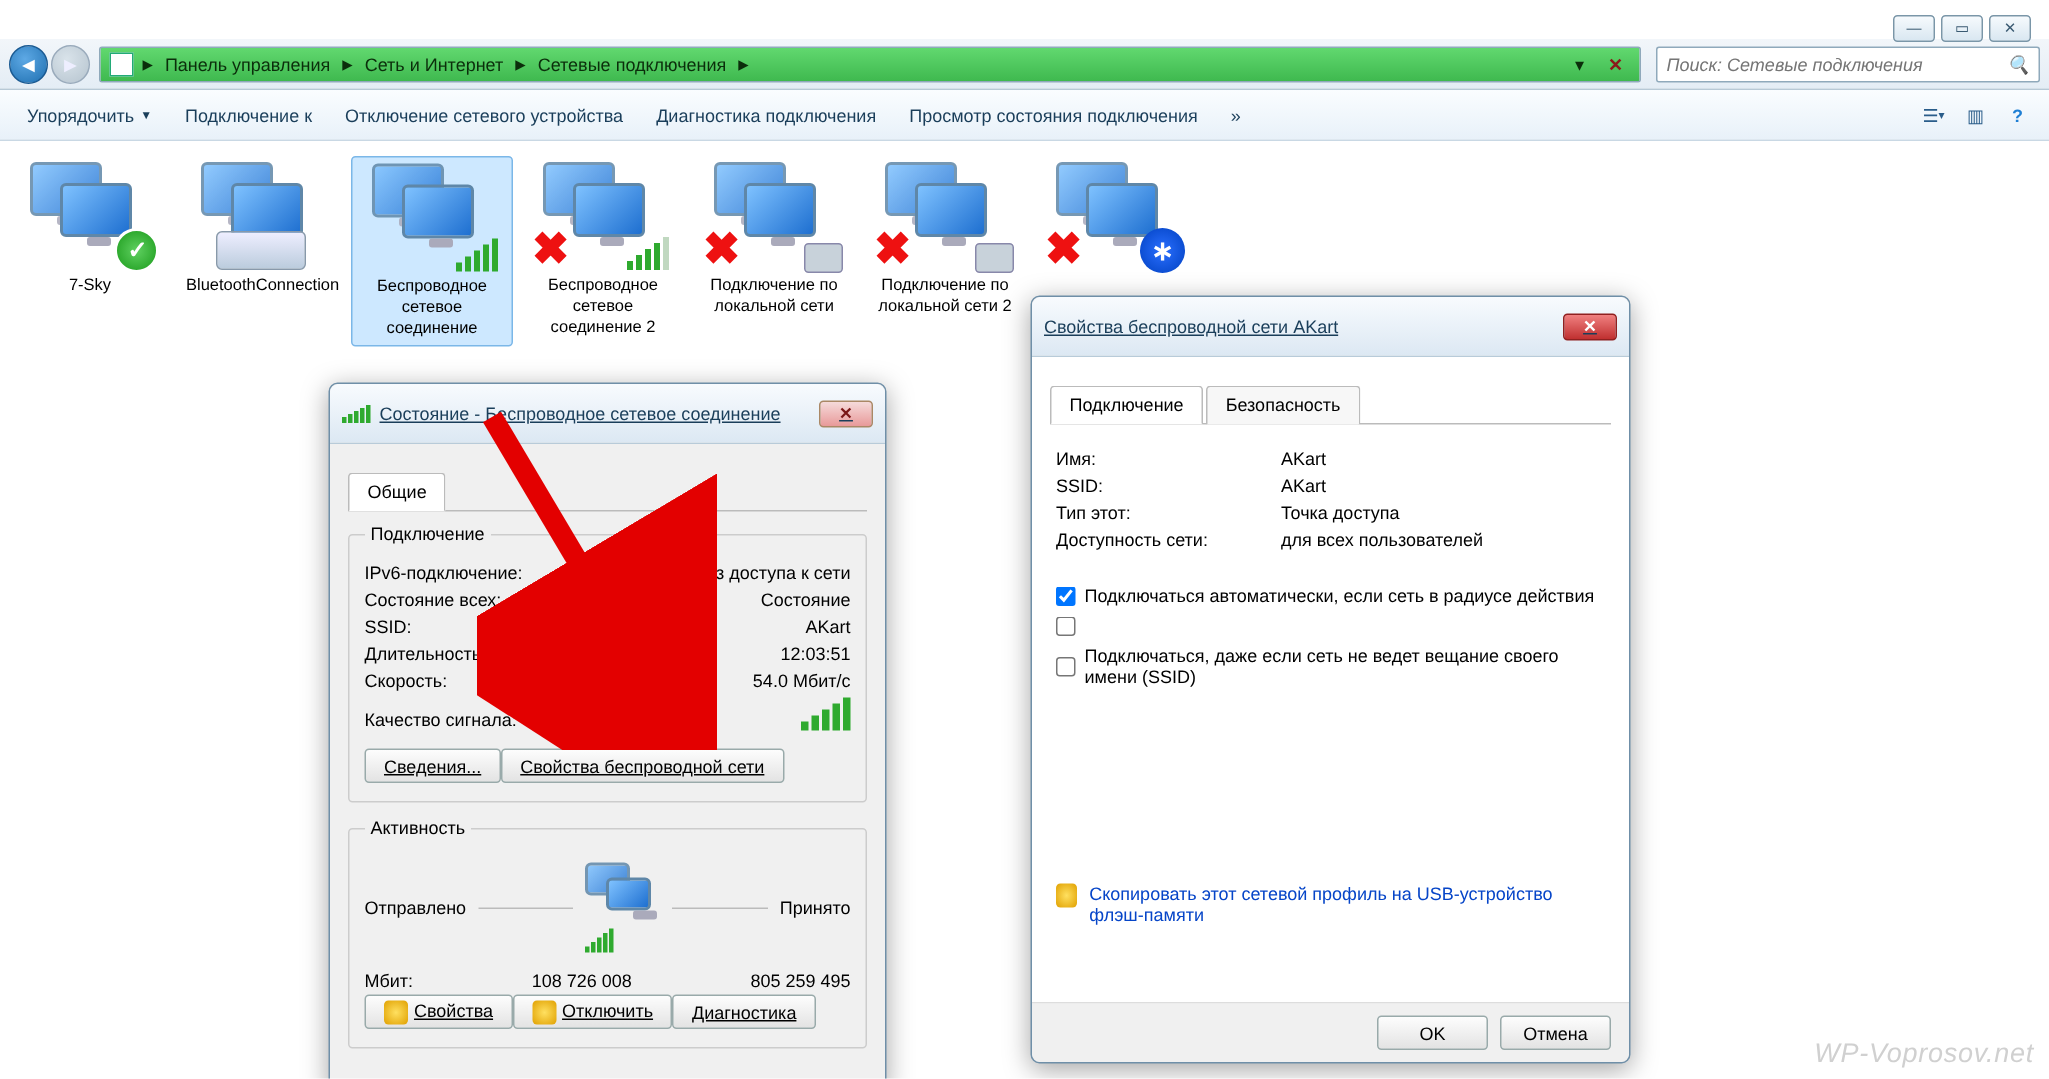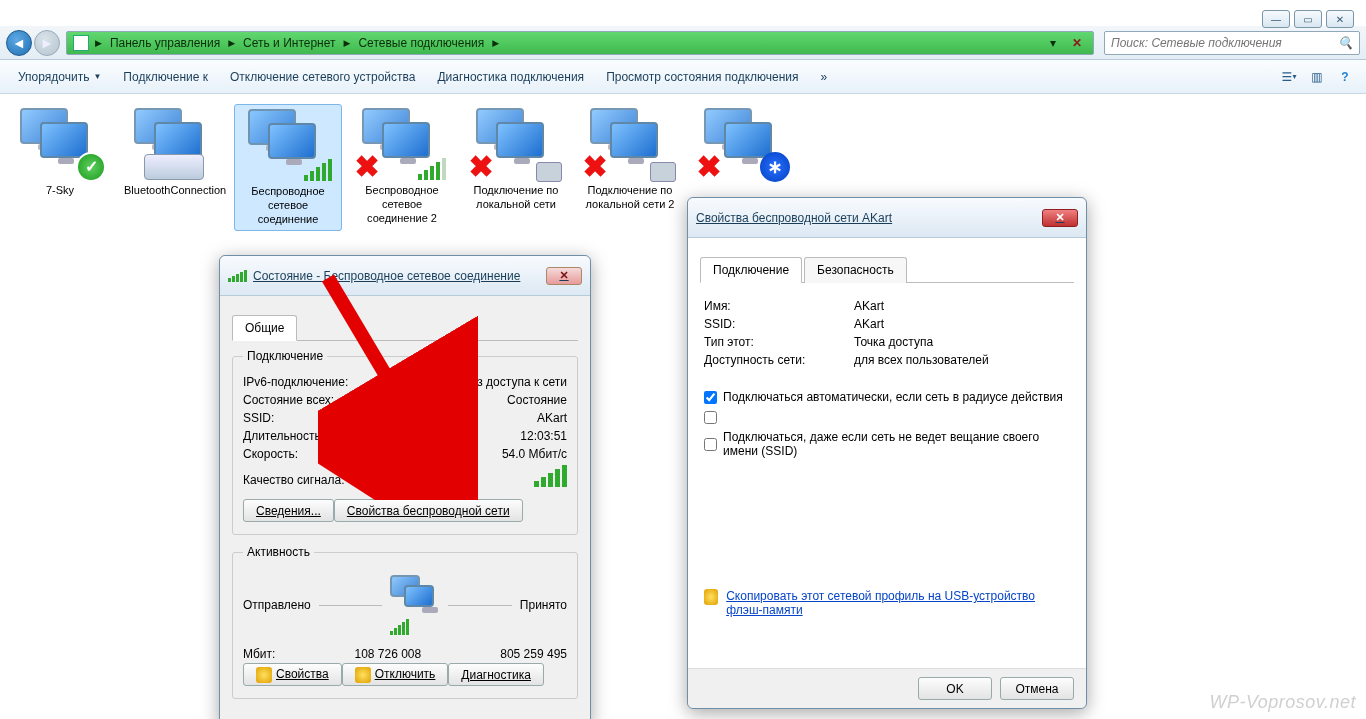--- a/index.html
+++ b/index.html
@@ -65,21 +65,21 @@
 fieldset { border:1px solid #ccc; border-radius:3px; padding:10px 10px 12px; margin-bottom:10px; }
 legend { padding:0 4px; color:#000; font-size:12px; }
 .kv { display:flex; justify-content:space-between; padding:2px 0; font-size:12px; }
 .kv .k { color:#000; }
 .kv .v { color:#000; }
 .btn { height:23px; padding:0 12px; border:1px solid #9aa; background:linear-gradient(#fdfdfd,#e3e3e3); border-radius:3px; cursor:pointer; font-size:12px; }
 .btnrow { display:flex; gap:0;text-decoration:underline; }
 .dlg-footer { display:flex; justify-content:flex-end; gap:8px; padding:8px 12px; border-top:1px solid #ddd; background:#f0f0f0; border-radius:0 0 6px 6px; }
 .chk { display:flex; align-items:center; gap:6px; padding:3px 0; font-size:12px; }
 .chk input { margin-top:1px; }
-.link { color:#0645c8; text-decoration:underline; cursor:pointer; }
+.link { color:#0645c8; cursor:pointer; }
 .shield { width:16px; height:16px; display:inline-block; background:radial-gradient(#ffe060,#e0a000); border-radius:3px; margin-right:4px; vertical-align:middle; }
 
 
 .activity { display:flex; align-items:center; justify-content:space-between; padding:6px 0 10px; }
 .act-icon { width:50px; height:40px; position:relative; }
 .act-icon .monitor.back { left:0; top:0; width:30px; height:22px; }
 .act-icon .monitor.front { left:14px; top:10px; width:30px; height:22px; }
 .small-bars { display:flex; align-items:flex-end; gap:1px; margin-top:4px; }
 .small-bars i { width:3px; background:#2faa2f; }
 .small-bars i:nth-child(1){height:4px}.small-bars i:nth-child(2){height:7px}.small-bars i:nth-child(3){height:10px}.small-bars i:nth-child(4){height:13px}.small-bars i:nth-child(5){height:16px}

